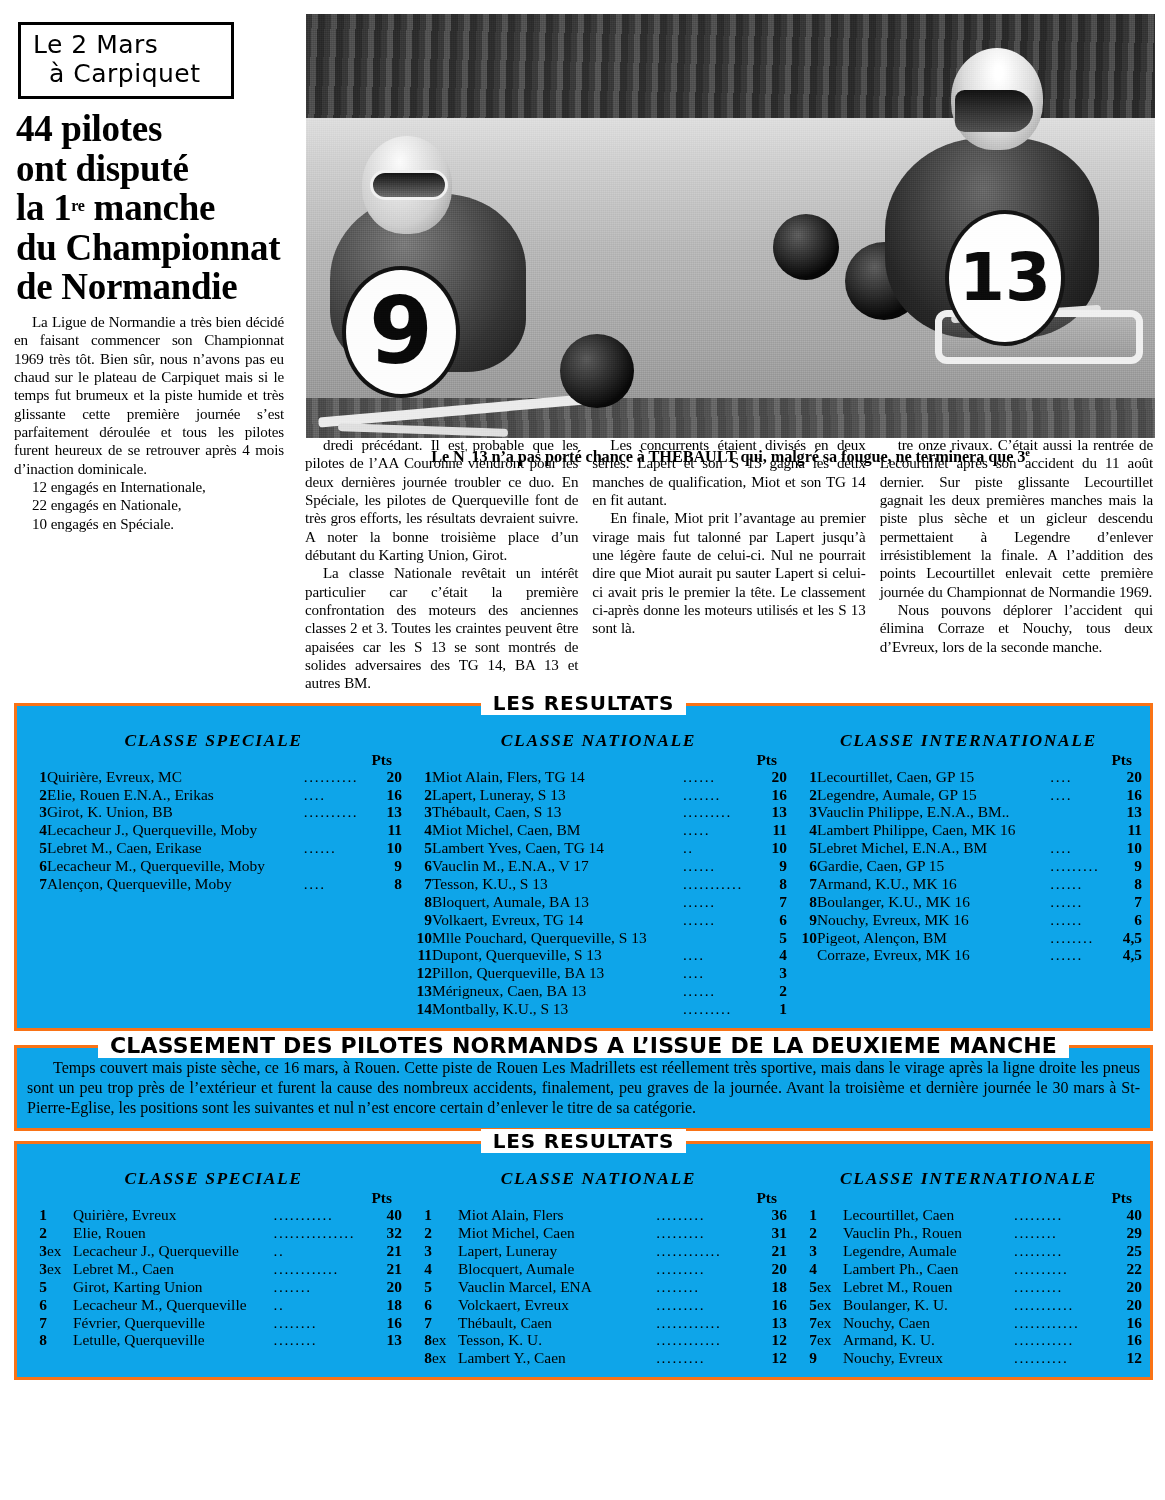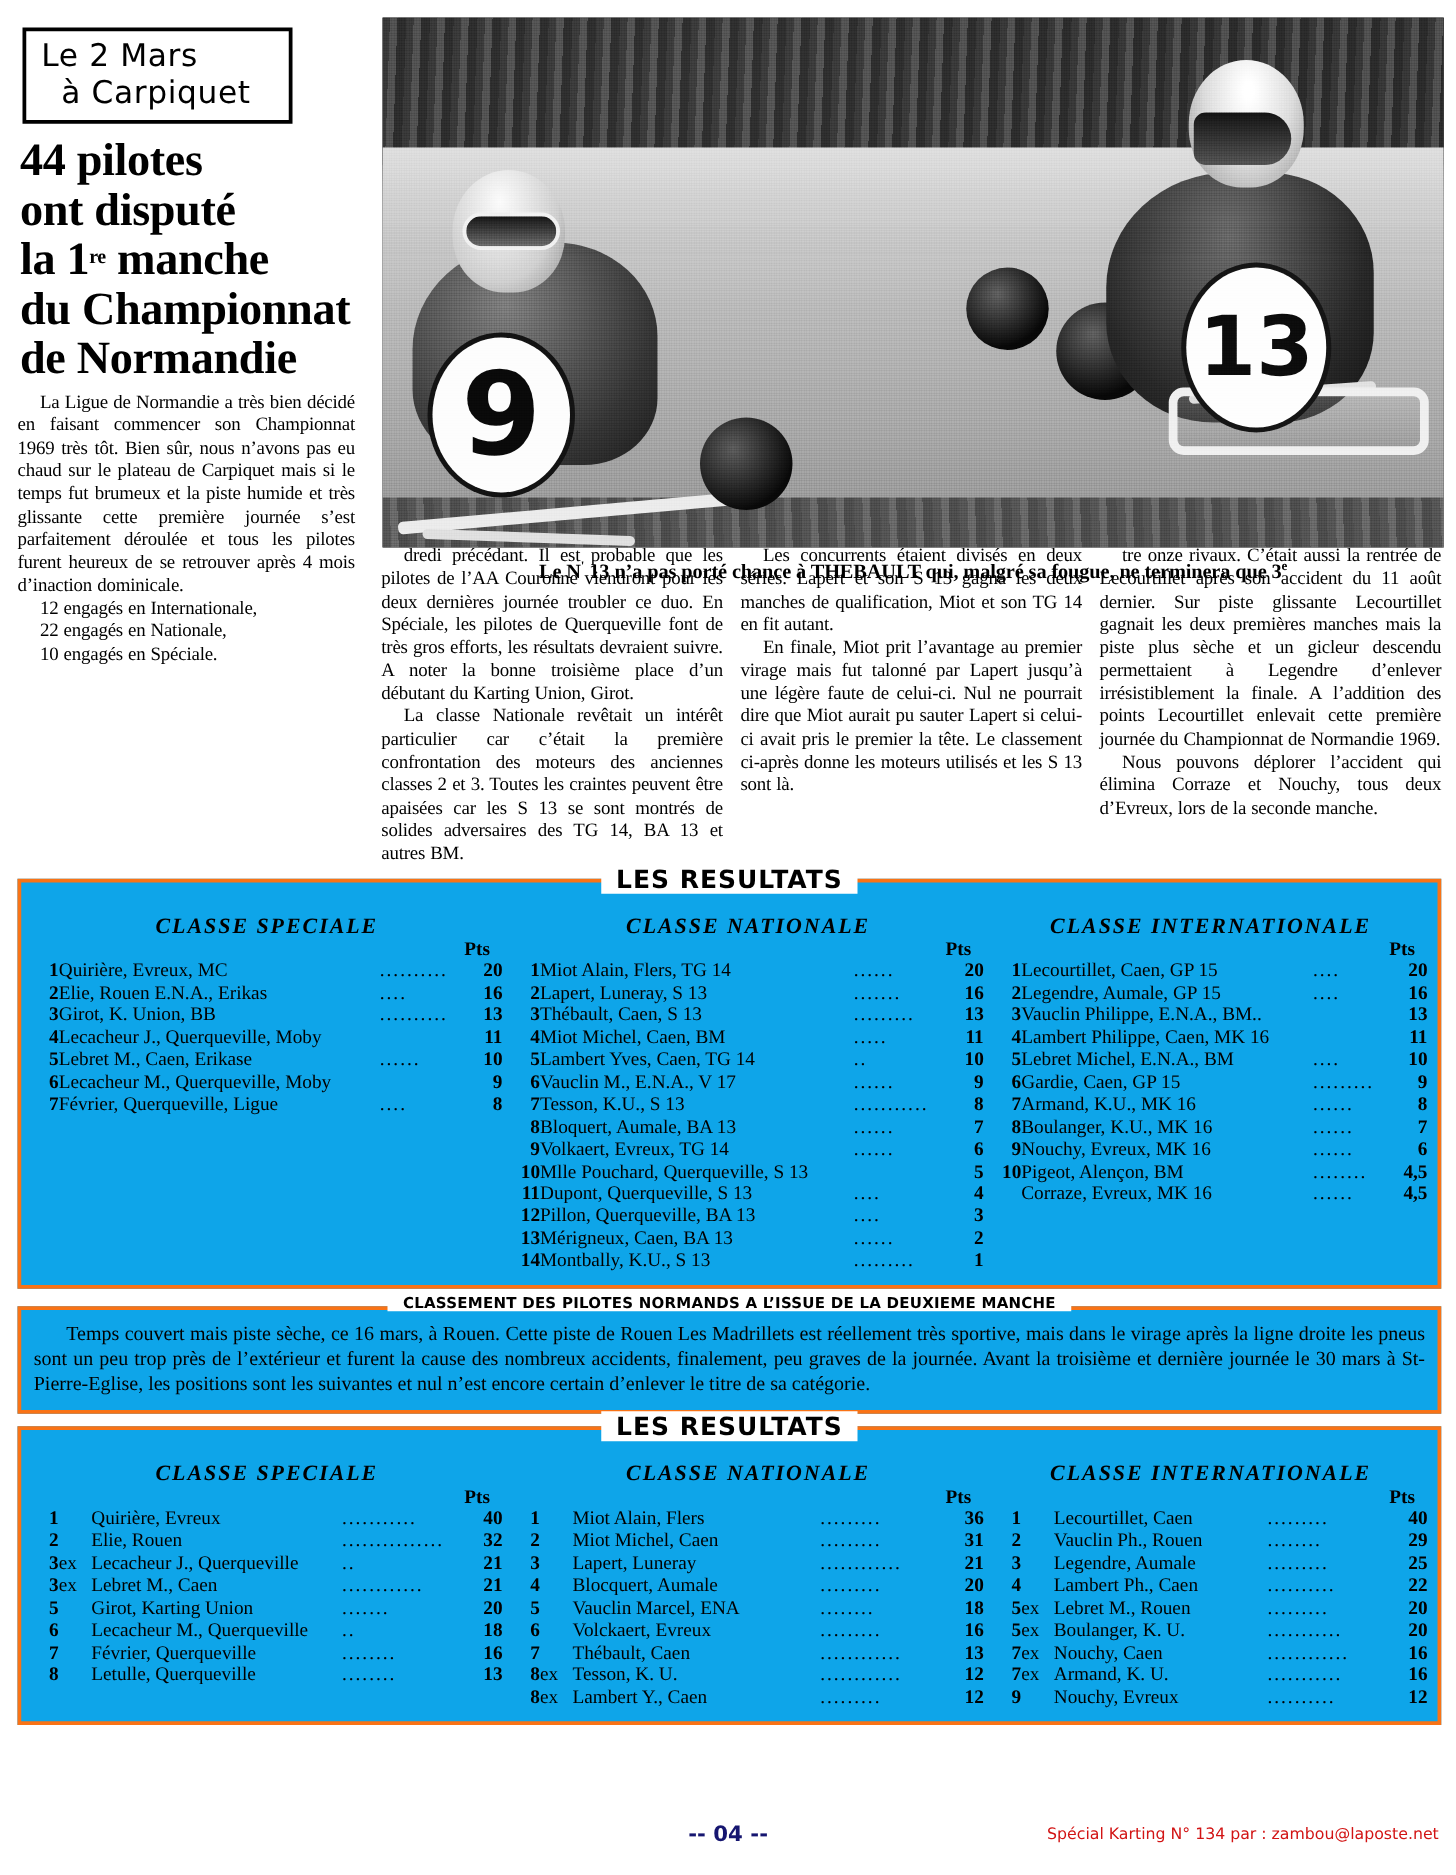--- a/index.html
+++ b/index.html
@@ -218,21 +218,21 @@
     text-align: center;
   }
   .panel-title span {
     background: #fff;
     padding: 0 12px;
     font-family: "DejaVu Sans", sans-serif;
     font-weight: bold;
     font-size: 20px;
     letter-spacing: 0.8px;
   }
-  .panel-title.wide span { font-size: 12px; letter-spacing: 0.2px; }
+  .panel-title.wide span { font-size: 22px; letter-spacing: 0.2px; }
 
   .results-grid {
     display: flex;
     padding: 24px 4px 10px 4px;
   }
   .rescol { flex: 1 1 0; padding: 0 4px; }
   .rescol.spec { flex: 0 0 385px; }
   .rescol.nat  { flex: 0 0 385px; }
   .rescol.intl { flex: 1 1 auto; }
 
@@ -430,21 +430,21 @@
                 <td class="pt">10</td>
               </tr>
           <tr>
                 <td class="rk">6</td>
                 <td class="nm">Lecacheur M., Querqueville, Moby</td>
                 <td class="dots"></td>
                 <td class="pt">9</td>
               </tr>
           <tr>
                 <td class="rk">7</td>
-                <td class="nm">Février, Querqueville, Ligue</td>
+                <td class="nm">Alençon, Querqueville, Moby</td>
                 <td class="dots">....</td>
                 <td class="pt">8</td>
               </tr>
         </tbody>
           </table>
       </div>
 
       <div class="rescol nat">
         <div class="class-head">CLASSE NATIONALE</div>
         <div class="pts-head">Pts</div>
@@ -832,18 +832,14 @@
                 <td class="dots">..........</td>
                 <td class="pt">12</td>
               </tr>
         </tbody>
           </table>
       </div>
 
     </div>
   </div>
 
-  <div class="footer">
-    <div class="folio" style="color: rgb(22, 22, 112);">-- 04 --</div>
-    <div class="credit" style="color: rgb(210, 20, 20);">Spécial Karting N° 134 par :  zambou@laposte.net</div>
-  </div>
 
 </div>
 
 </body></html>

